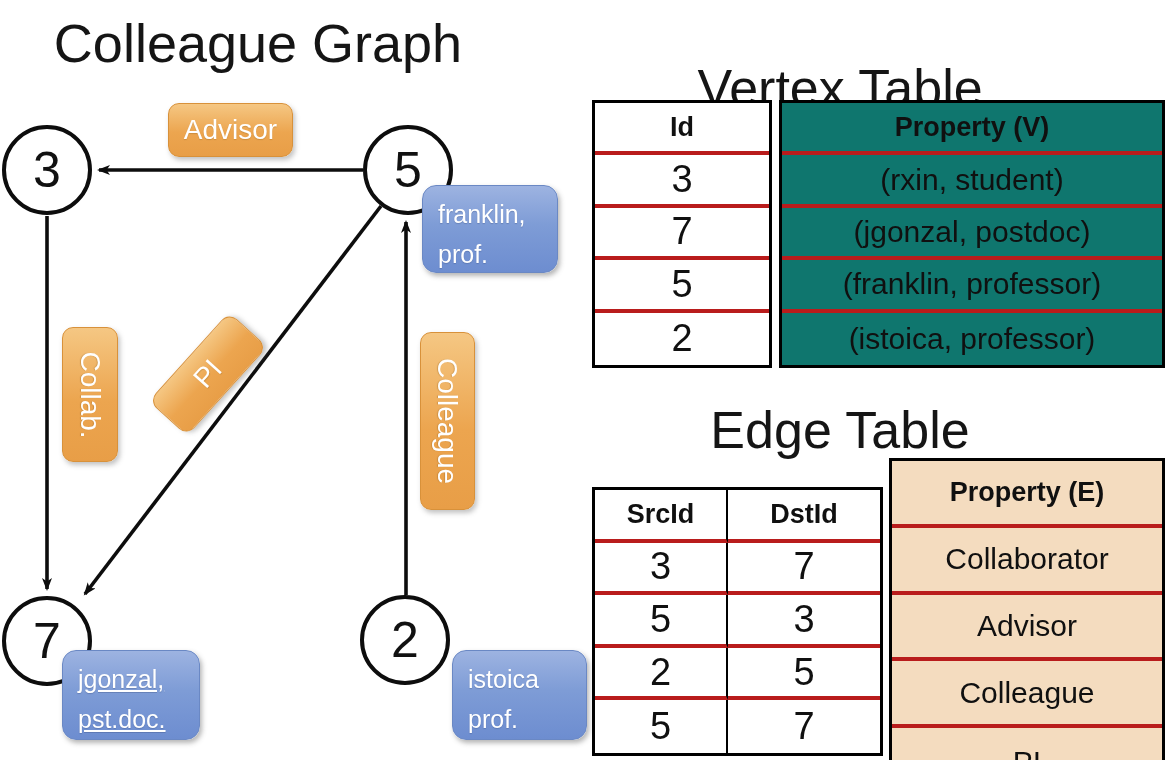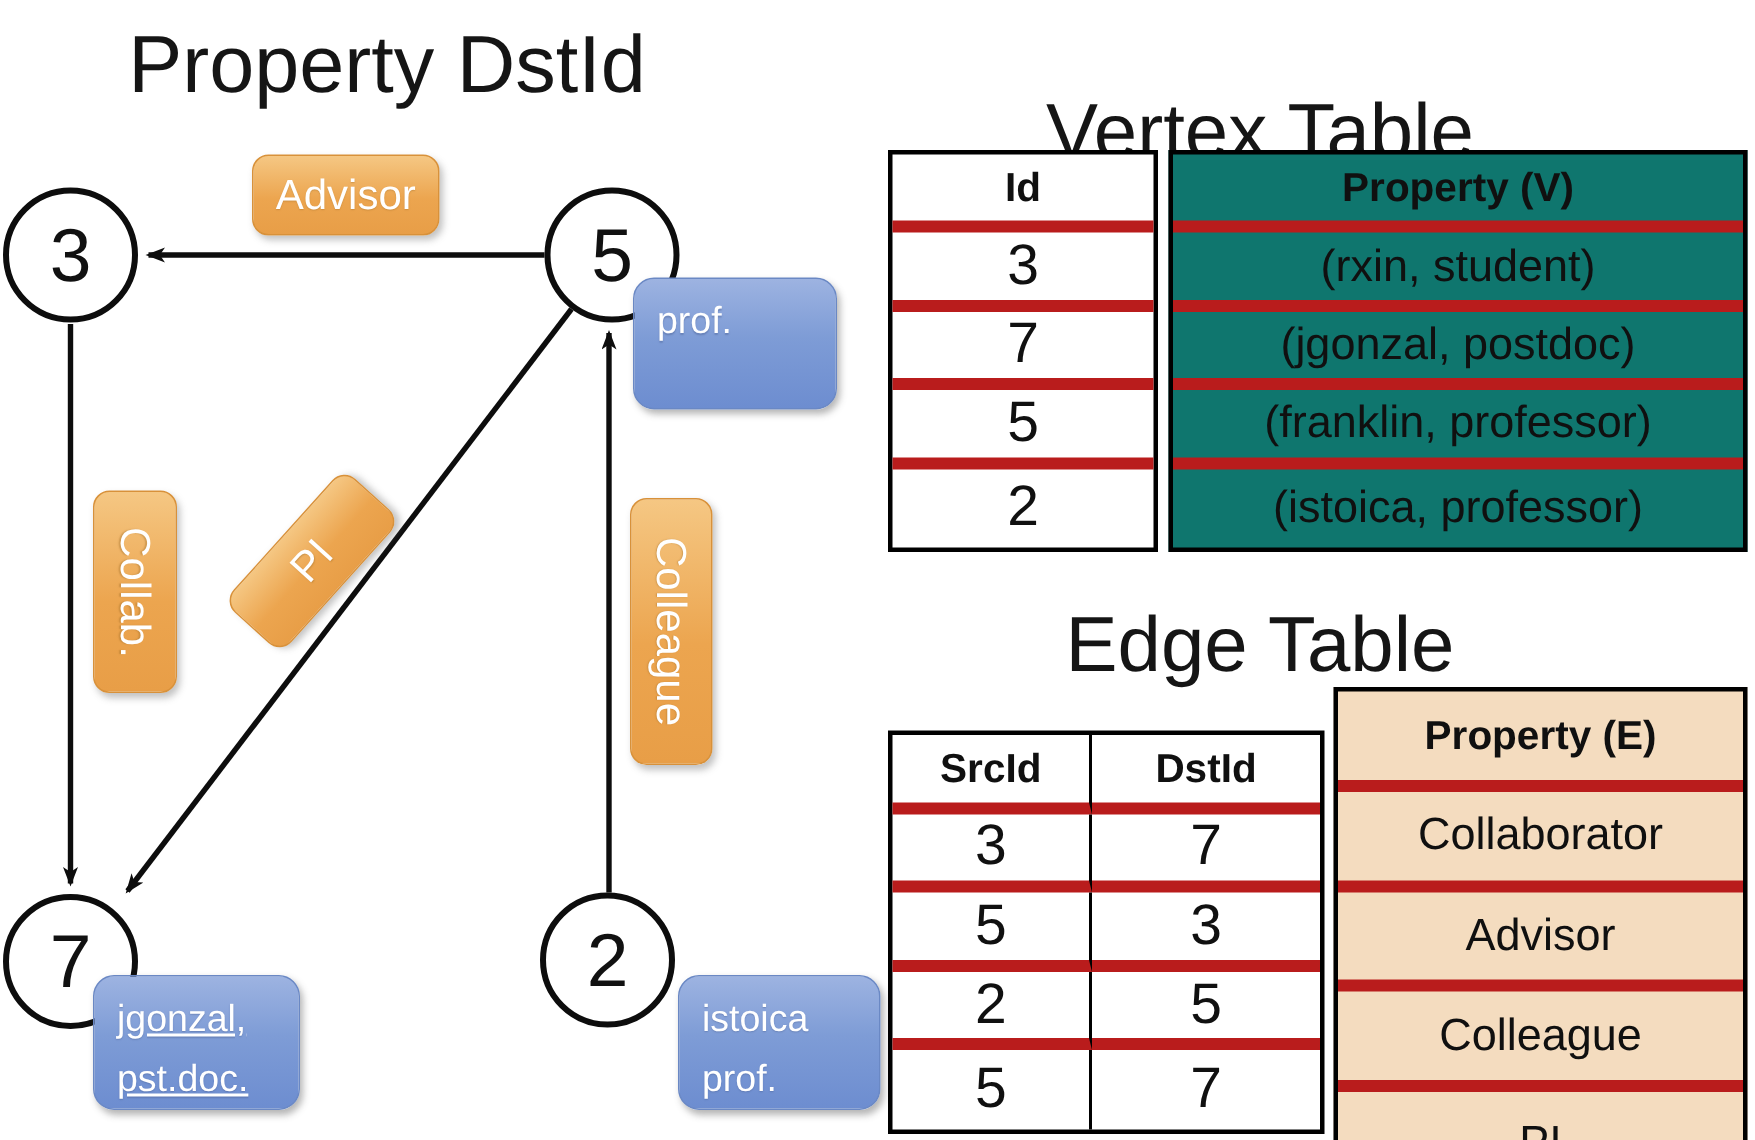--- a/index.html
+++ b/index.html
@@ -44,38 +44,38 @@
   .ebox-collab{left:62px;top:327px;width:56px;height:135px;}
   .ebox-pi{left:148px;top:348px;width:120px;height:52px;transform:rotate(-48deg);}
   .ebox-colleague{left:420px;top:332px;width:55px;height:178px;}
 
   .tbl{
     position:absolute;box-sizing:border-box;border:3px solid #000;
     display:grid;background:#fff;
   }
   .tbl .cell{
     display:flex;align-items:center;justify-content:center;
-    border-bottom:8px solid #b91c1c;box-sizing:border-box;
+    border-bottom:4px solid #b91c1c;box-sizing:border-box;
     font-size:30px;color:#101010;white-space:nowrap;
   }
   .tbl .cell.last{border-bottom:none;}
   .tbl .cell.head{font-weight:bold;font-size:27px;}
   .tbl .cell.num{font-size:38px;}
   .tbl .cell.colsep{border-right:2px solid #000;}
   .tbl-vertex-id{left:592px;top:100px;width:180px;height:268px;grid-template-rows:repeat(5,1fr);}
   .tbl-vertex-prop{left:779px;top:100px;width:386px;height:268px;grid-template-rows:repeat(5,1fr);background:#0f766e;}
   .tbl-edge-srcdst{left:592px;top:487px;width:291px;height:269px;grid-template-columns:133px 1fr;grid-template-rows:repeat(5,1fr);}
   .tbl-edge-prop{left:889px;top:458px;width:276px;height:340px;grid-template-rows:repeat(5,1fr);background:#f4dcbf;}
 </style>
 </head>
 <body>
 
 <div class="stage">
 
-  <div class="title title-graph">Property DstId</div>
+  <div class="title title-graph">Colleague Graph</div>
   <div class="title title-vertex">Vertex Table</div>
   <div class="title title-edge">Edge Table</div>
 
   <svg class="edges" width="585" height="760" viewBox="0 0 585 760">
     <defs>
       <marker id="arrow" markerWidth="14" markerHeight="11" refX="11" refY="5" orient="auto" markerUnits="userSpaceOnUse">
         <path d="M0,0 L13,5 L0,10 L3.4,5 Z" fill="#0d0d0d"></path>
       </marker>
     </defs>
     <line x1="363" y1="170" x2="99" y2="170" stroke="#0d0d0d" stroke-width="3.6" marker-end="url(#arrow)"></line>
@@ -91,20 +91,21 @@
     <span>5</span>
   </div>
   <div class="vertex-circle" style="left:2px;top:596px;">
     <span>7</span>
   </div>
   <div class="vertex-circle" style="left:360px;top:595px;">
     <span>2</span>
   </div>
 
   <div class="vbox" style="left:422px;top:185px;width:136px;height:88px;">
+    <div>franklin,</div>
     <div>prof.</div>
   </div>
   <div class="vbox" style="left:62px;top:650px;width:138px;height:90px;text-decoration:underline;">
     <div>jgonzal,</div>
     <div>pst.doc.</div>
   </div>
   <div class="vbox" style="left:422px;top:650px;width:135px;height:90px;margin-left:30px;">
     <div>istoica</div>
     <div>prof.</div>
   </div>

